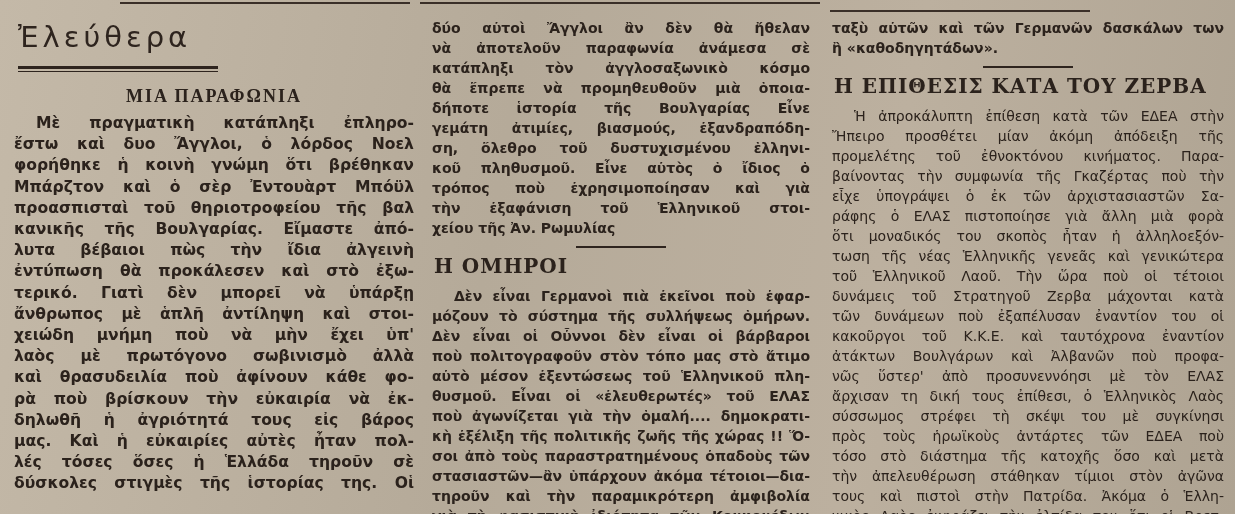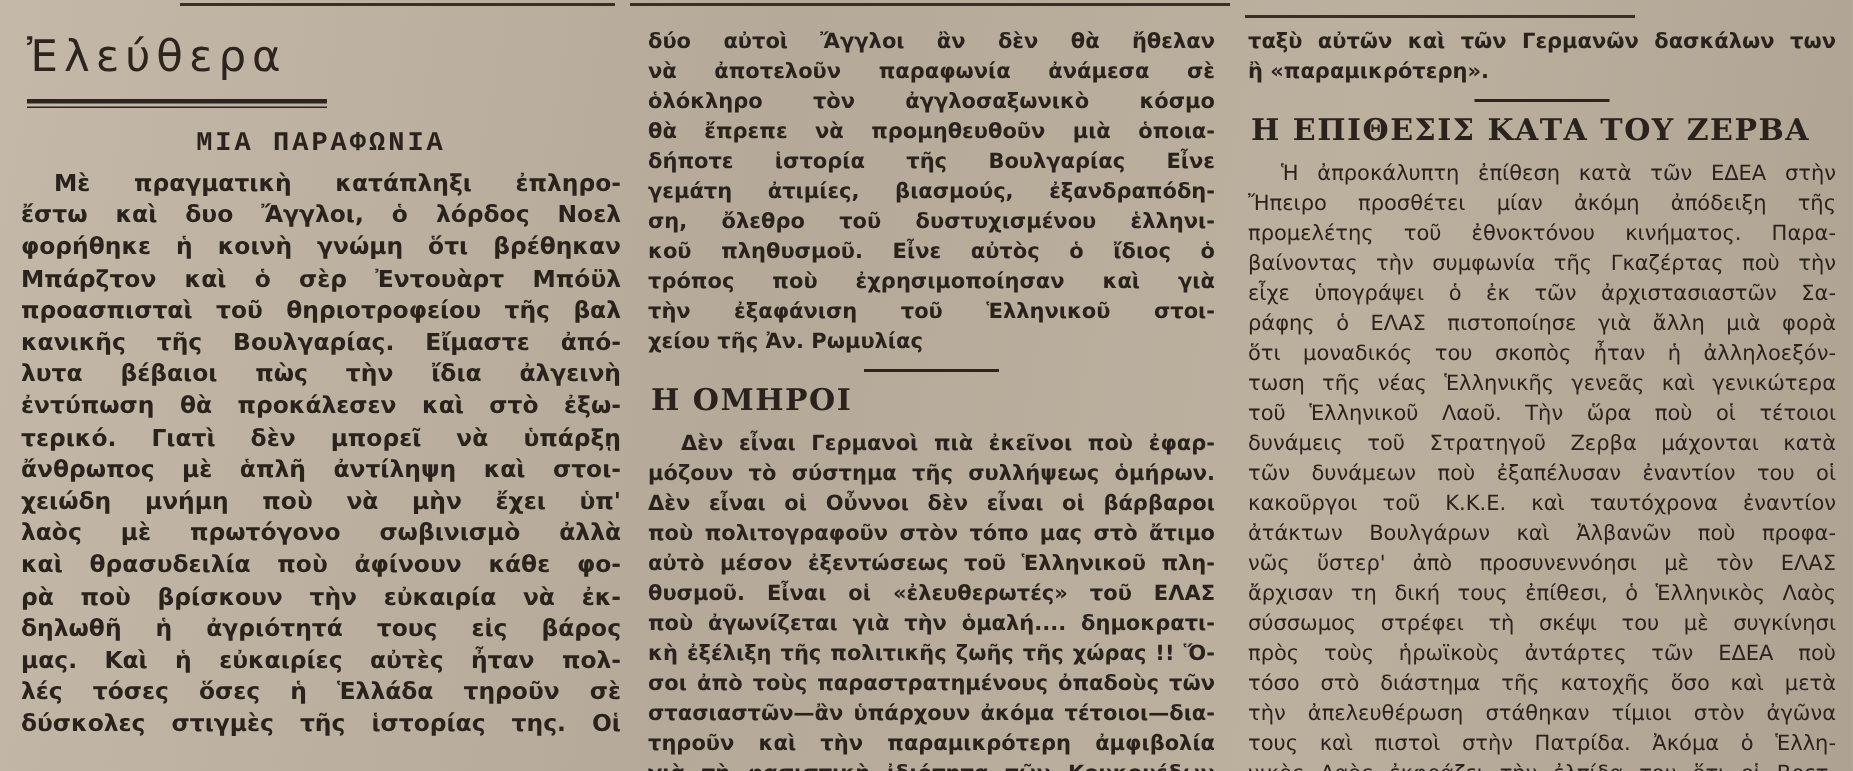--- a/index.html
+++ b/index.html
@@ -20,21 +20,21 @@
   .col1 { left: 14px; width: 400px; }
   .col2 { left: 432px; width: 378px; }
   .col3 { left: 832px; width: 392px; }
   .masthead {
     font-family: "DejaVu Sans", sans-serif;
     font-size: 29px; letter-spacing: 4px; font-weight: normal;
     margin: 20px 0 12px 4px; color: #2e241e;
   }
   .mast-rule { margin: 4px 0 0 4px; width: 200px; border-top: 3px solid #2e241e; border-bottom: 1px solid #2e241e; height: 2px; }
   .headline {
-    text-align: center; font-family: Liberation Mono, monospace; font-weight: bold;
+    text-align: center; font-family: Liberation Serif, serif; font-weight: bold;
     font-size: 18px; letter-spacing: 2px; margin: 14px 0 6px 0;
   }
   .subhead {
     font-family: "DejaVu Serif", serif; font-weight: bold; font-size: 20px;
     letter-spacing: 1px; margin: 6px 0 8px 2px;
   }
   .body-line {
     display: block; white-space: nowrap; text-align: justify; text-align-last: justify;
     font-family: "DejaVu Sans", sans-serif; font-weight: bold;
     line-height: 21.2px; font-size: 15.6px;
@@ -76,21 +76,21 @@
     <span class="body-line">λές τόσες ὅσες ἡ Ἑλλάδα τηροῦν σὲ</span>
     <span class="body-line">δύσκολες στιγμὲς τῆς ἱστορίας της. Οἱ</span>
   </div>
 </div>
 
 <div class="col col2">
   <div style="height:18px"></div>
   <div>
     <span class="body-line">δύο αὐτοὶ Ἄγγλοι ἂν δὲν θὰ ἤθελαν</span>
     <span class="body-line">νὰ ἀποτελοῦν παραφωνία ἀνάμεσα σὲ</span>
-    <span class="body-line">ὁλόκληρο τὸν ἀγγλοσαξωνικὸ κόσμο</span>
+    <span class="body-line">κατάπληξι τὸν ἀγγλοσαξωνικὸ κόσμο</span>
     <span class="body-line">θὰ ἔπρεπε νὰ προμηθευθοῦν μιὰ ὁποια-</span>
     <span class="body-line">δήποτε ἱστορία τῆς Βουλγαρίας Εἶνε</span>
     <span class="body-line">γεμάτη ἀτιμίες, βιασμούς, ἐξανδραπόδη-</span>
     <span class="body-line">ση, ὄλεθρο τοῦ δυστυχισμένου ἑλληνι-</span>
     <span class="body-line">κοῦ πληθυσμοῦ. Εἶνε αὐτὸς ὁ ἴδιος ὁ</span>
     <span class="body-line">τρόπος ποὺ ἐχρησιμοποίησαν καὶ γιὰ</span>
     <span class="body-line">τὴν ἐξαφάνιση τοῦ Ἑλληνικοῦ στοι-</span>
     <span class="body-line last">χείου τῆς Ἀν. Ρωμυλίας</span>
   </div>
   <div class="sep"></div>
@@ -109,21 +109,21 @@
     <span class="body-line">τηροῦν καὶ τὴν παραμικρότερη ἀμφιβολία</span>
     <span class="body-line">γιὰ τὴ φασιστικὴ ἰδιότητα τῶν Κουκουέδων</span>
 
   </div>
 </div>
 
 <div class="col col3">
   <div style="height:18px"></div>
   <div>
     <span class="body-line">ταξὺ αὐτῶν καὶ τῶν Γερμανῶν δασκάλων των</span>
-    <span class="body-line last">ἢ «παραμικρότερη».</span>
+    <span class="body-line last">ἢ «καθοδηγητάδων».</span>
   </div>
   <div class="sep"></div>
   <div class="subhead">Η ΕΠΙΘΕΣΙΣ ΚΑΤΑ ΤΟΥ ΖΕΡΒΑ</div>
   <div>
     <span class="body-line light indent">Ἡ ἀπροκάλυπτη ἐπίθεση κατὰ τῶν ΕΔΕΑ στὴν</span>
     <span class="body-line light">Ἤπειρο προσθέτει μίαν ἀκόμη ἀπόδειξη τῆς</span>
     <span class="body-line light">προμελέτης τοῦ ἐθνοκτόνου κινήματος. Παρα-</span>
     <span class="body-line light">βαίνοντας τὴν συμφωνία τῆς Γκαζέρτας ποὺ τὴν</span>
     <span class="body-line light">εἶχε ὑπογράψει ὁ ἐκ τῶν ἀρχιστασιαστῶν Σα-</span>
     <span class="body-line light">ράφης ὁ ΕΛΑΣ πιστοποίησε γιὰ ἄλλη μιὰ φορὰ</span>

